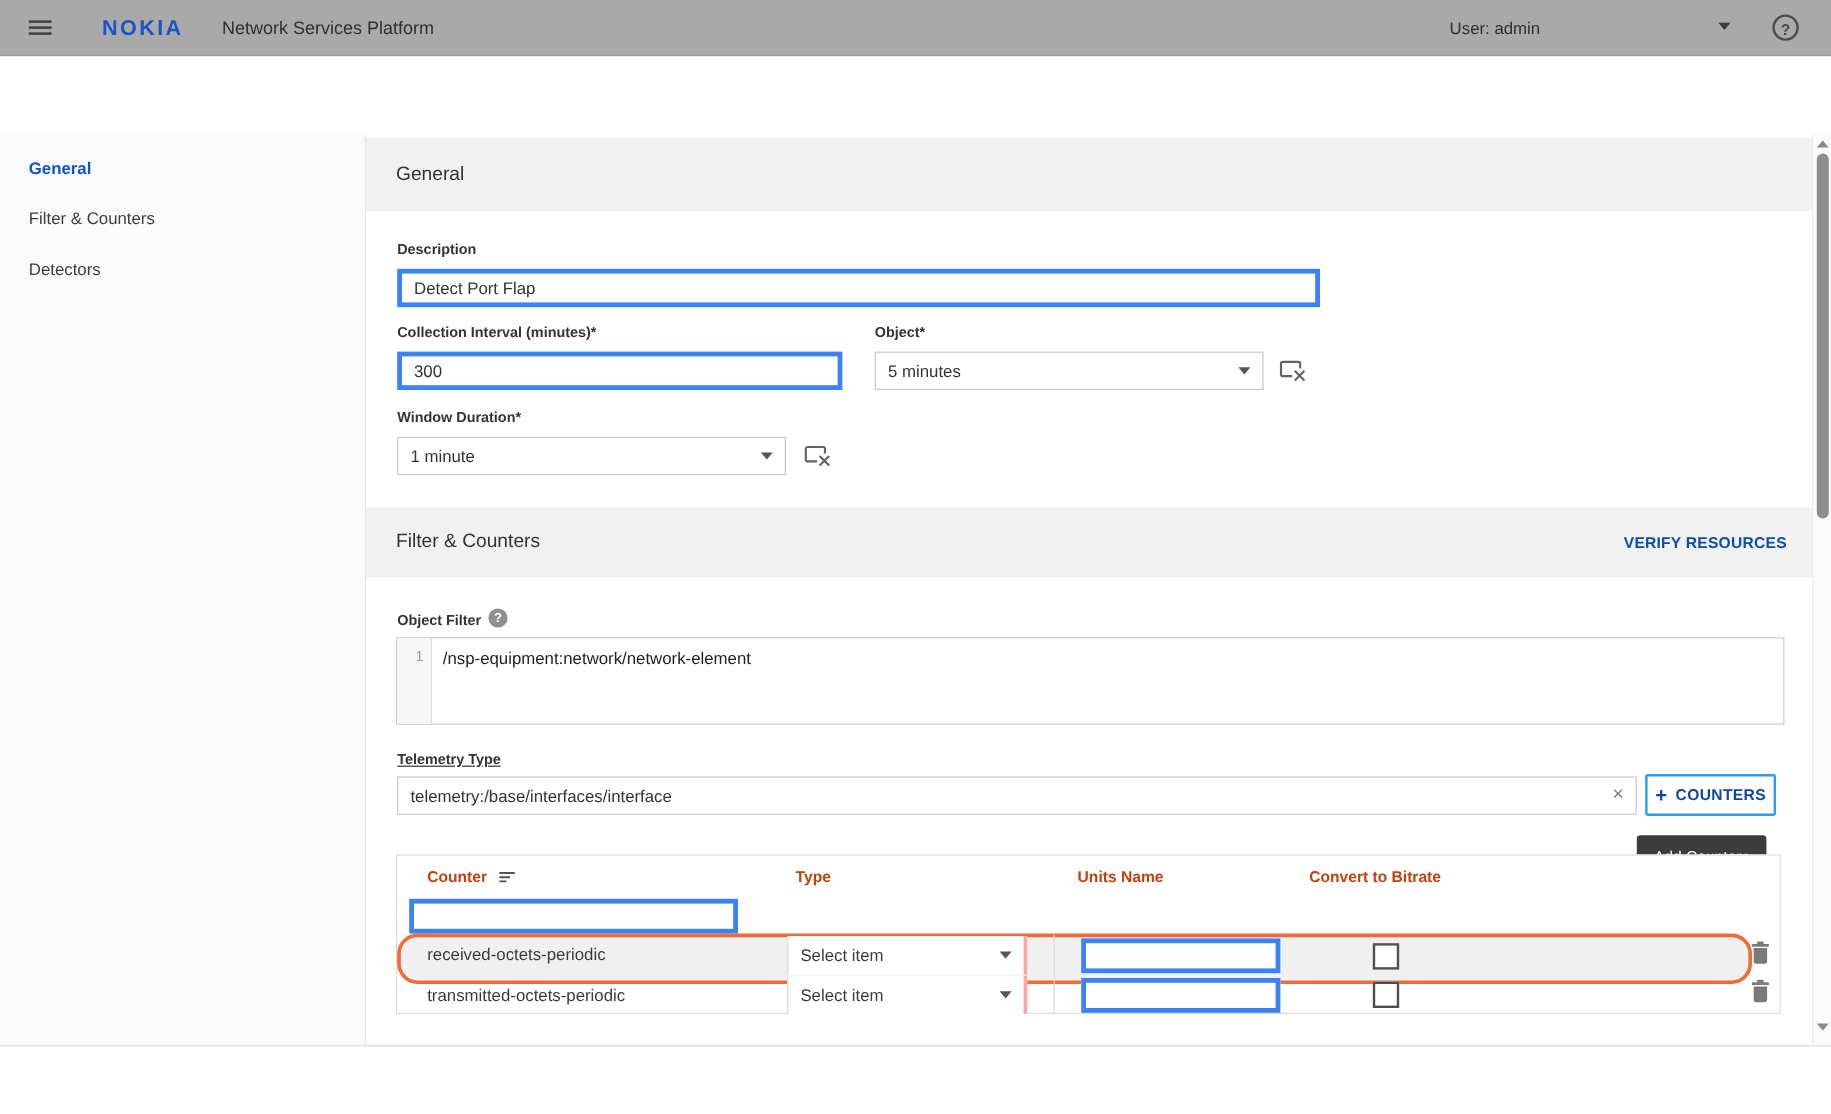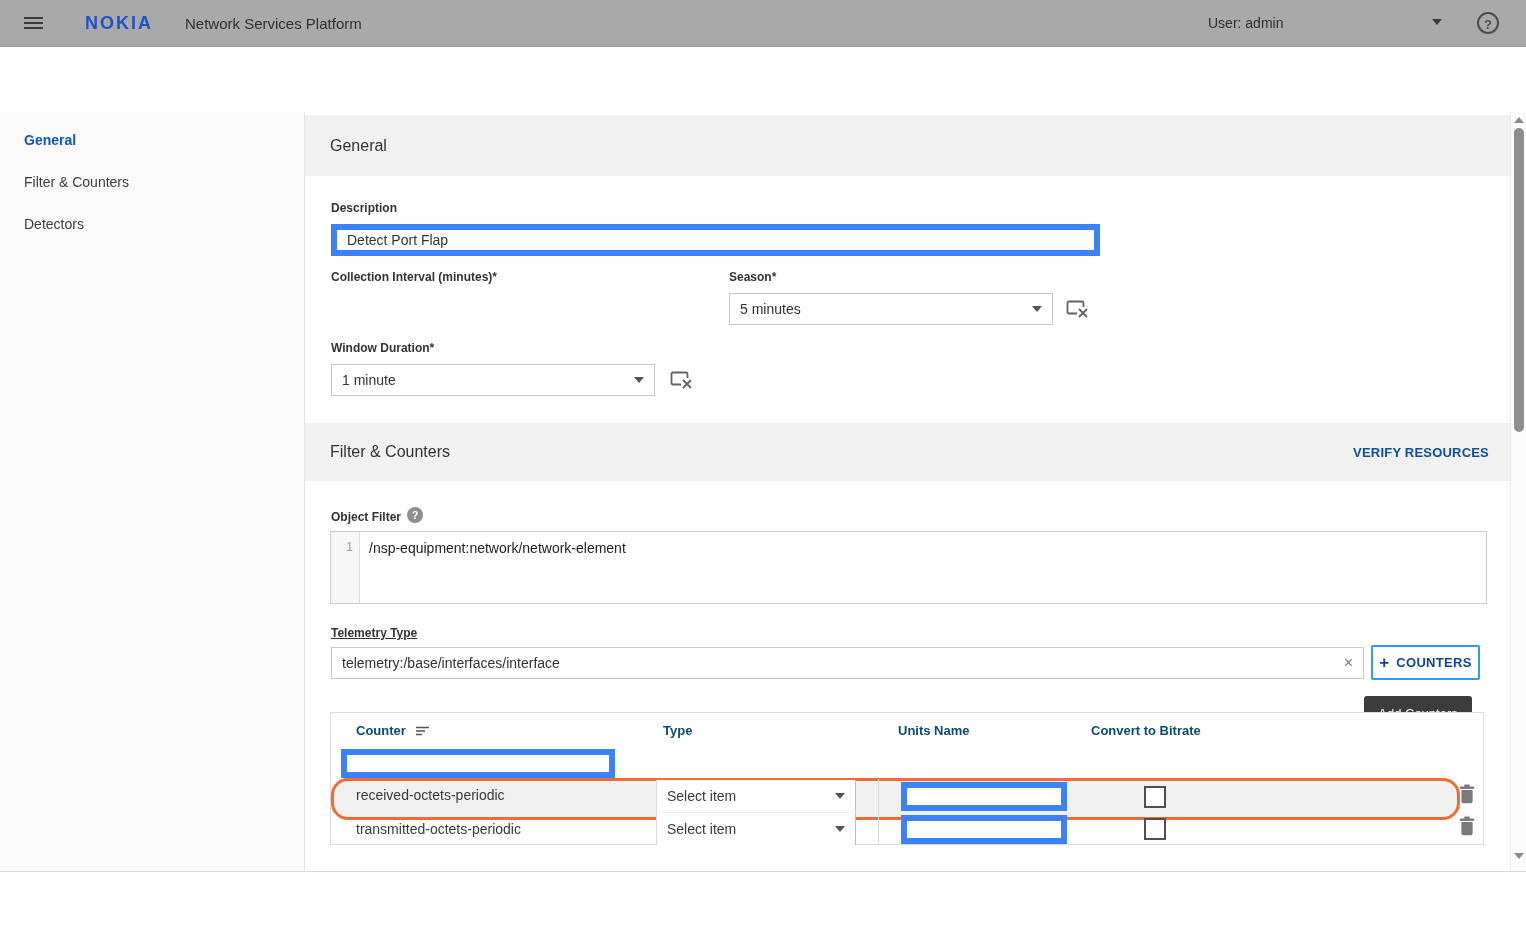--- a/index.html
+++ b/index.html
@@ -27,21 +27,21 @@
   
   .sidebar{left:0;top:112px;width:305px;height:759px;background:#fafafa;border-right:1px solid #e4e4e4;}
   .nav-item{position:absolute;left:24px;font-size:14px;color:#3c3c3c;cursor:pointer;}
   .nav-item.active{color:#0d55c6;font-weight:bold;}
 
   
   .band{background:#f1f1f1;}
   .section-title{font-size:16px;color:#333;}
 
   .lbl{font-size:12px;font-weight:bold;color:#333;}
-  .inp{border:6px solid #3b82f6;background:#fff;font-family:inherit;font-size:14px;color:#333;
+  .inp{border:4px solid #3b82f6;background:#fff;font-family:inherit;font-size:14px;color:#333;
        padding:0 10px;box-sizing:border-box;outline:none;}
   .selectbox{border:1px solid #c8c8c8;background:#fff;font-size:14px;color:#333;display:flex;
              align-items:center;padding:0 10px;justify-content:space-between;cursor:pointer;}
   .caret{width:0;height:0;border-left:5px solid transparent;border-right:5px solid transparent;border-top:6px solid #555;}
 
   .link-btn{font-size:13px;font-weight:bold;color:#0e4da6;cursor:pointer;letter-spacing:.2px;}
 
   
   .editor{border:1px solid #ccc;background:#fff;}
   .gutter{position:absolute;left:0;top:0;bottom:0;width:28px;background:#f7f7f7;border-right:1px solid #ddd;}
@@ -50,23 +50,23 @@
 
   .counters-btn{border:2px solid #2e9bf0;border-radius:2px;background:#fff;display:flex;align-items:center;
                 justify-content:center;gap:7px;cursor:pointer;}
   .counters-btn .plus{font-size:17px;font-weight:bold;color:#10459e;line-height:17px;}
   .counters-btn .txt{font-size:13px;font-weight:bold;color:#10459e;letter-spacing:.3px;}
   .tooltip{background:#3c3c3c;color:#fff;border-radius:3px;font-size:13px;display:flex;align-items:center;
            justify-content:center;}
 
   
   .tbl{border:1px solid #dcdcdc;background:#fff;}
-  .th{position:absolute;font-size:13px;font-weight:bold;color:#0c4a6e;top:10px;}
+  .th{position:absolute;font-size:13px;font-weight:bold;color:#c2410c;top:10px;}
   .cell-text{position:absolute;font-size:14px;color:#3a3a3a;}
-  .type-cell{position:absolute;width:200px;background:#fff;border-left:1px solid #d9d9d9;border-right:1px solid #fca5a5;
+  .type-cell{position:absolute;width:200px;background:#fff;border-left:1px solid #d9d9d9;border-right:3px solid #fca5a5;
              display:flex;align-items:center;justify-content:space-between;padding:0 10px;box-sizing:border-box;cursor:pointer;}
   .type-cell .ph{font-size:14px;color:#3a3a3a;}
   .vline{position:absolute;width:1px;background:#d9d9d9;}
   .checkbox{position:absolute;width:18px;height:18px;border:2px solid #4f4f4f;background:#fff;cursor:pointer;}
   .highlight-ring{position:absolute;border:3px solid #f26a35;border-radius:17px;background:#f0f0f0;}
   .trash{position:absolute;cursor:pointer;}
 
   
   .scrollbar{left:1510px;top:112px;width:16px;height:759px;background:#fbfbfb;border-left:1px solid #ececec;}
   .sb-thumb{position:absolute;left:3px;top:16px;width:10px;height:304px;background:#8e8e8e;border-radius:5px;cursor:pointer;}
@@ -110,22 +110,23 @@
   </div>
 
   <div class="abs band" style="left:305px;top:115px;width:1205px;height:61px;">
     <div class="abs section-title" style="left:25px;top:22px;">General</div>
   </div>
 
   <div class="abs lbl" style="left:331px;top:201px;">Description</div>
   <input class="abs inp" style="left: 331px; top: 224px; width: 769px; height: 32px;" value="Detect Port Flap">
 
   <div class="abs lbl" style="left:331px;top:270px;">Collection Interval (minutes)*</div>
-
-  <div class="abs lbl" style="left:729px;top:270px;">Season*</div>
+  <input class="abs inp" style="left: 331px; top: 293px; width: 371px; height: 32px;" value="300">
+
+  <div class="abs lbl" style="left:729px;top:270px;">Object*</div>
   <div class="abs selectbox" style="left:729px;top:293px;width:324px;height:32px;">
     <span>5 minutes</span>
     <span class="caret"></span>
   </div>
   <svg class="abs" style="left:1066px;top:300px;" width="24" height="20" viewBox="0 0 24 20">
     <rect x="1.5" y="1.5" width="16" height="12" rx="1.5" fill="none" stroke="#5f6368" stroke-width="1.8"></rect>
     <rect x="11" y="7" width="12" height="12" fill="#ffffff"></rect>
     <path d="M13 9 L21 17 M21 9 L13 17" stroke="#5f6368" stroke-width="1.8" fill="none"></path>
   </svg>
 

